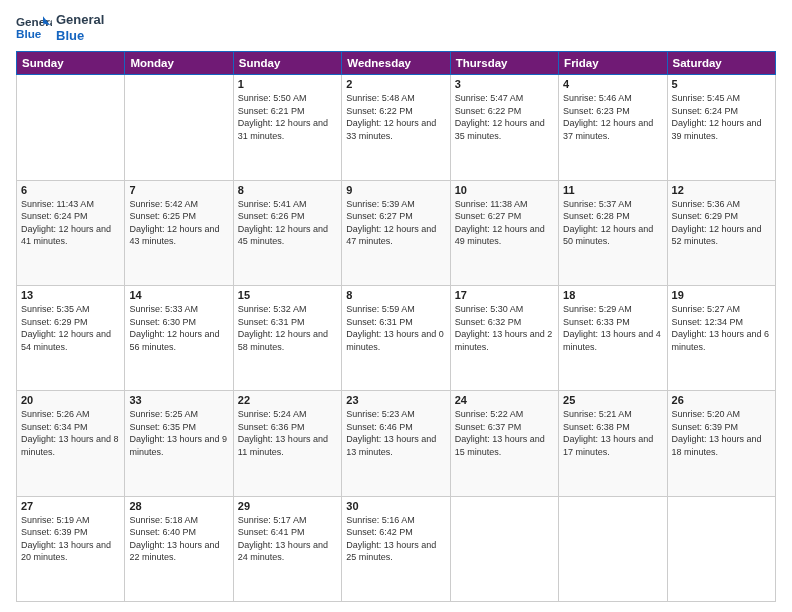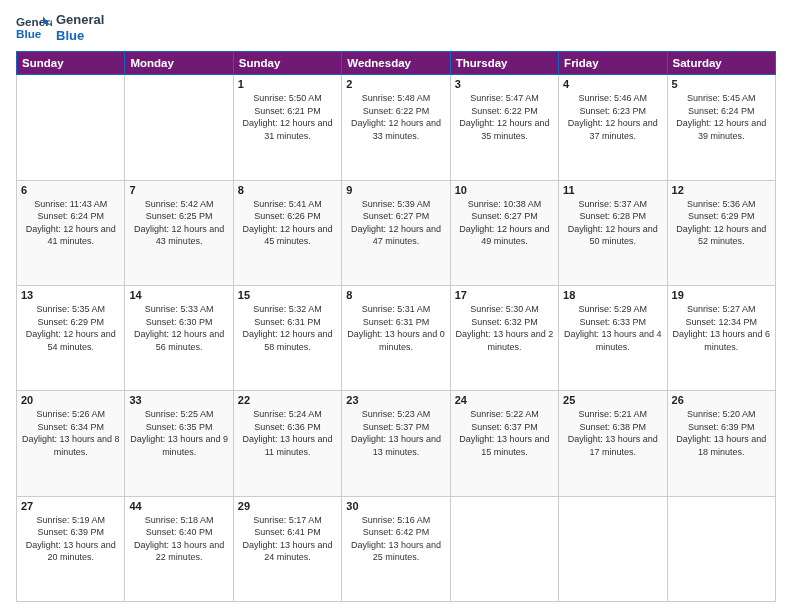--- a/index.html
+++ b/index.html
@@ -72,21 +72,20 @@
       font-size: 11px;
       font-weight: bold;
       color: #222;
       margin-bottom: 2px;
       display: block;
     }
     .day-info {
       font-size: 9px;
       color: #333;
       line-height: 1.4;
-      text-align: center;
     }
     .empty-cell {
       background: #f9f9f9;
     }
     tr:nth-child(even) td {
       background: #f9f9f9;
     }
     tr:nth-child(odd) td {
       background: #fff;
     }
@@ -194,21 +193,21 @@
           </td>
           <td>
             <span class="day-num">9</span>
             <div class="day-info">Sunrise: 5:39 AM
 Sunset: 6:27 PM
 Daylight: 12 hours
 and 47 minutes.</div>
           </td>
           <td>
             <span class="day-num">10</span>
-            <div class="day-info">Sunrise: 10:38 AM
+            <div class="day-info">Sunrise: 11:38 AM
 Sunset: 6:27 PM
 Daylight: 12 hours
 and 49 minutes.</div>
           </td>
           <td>
             <span class="day-num">11</span>
             <div class="day-info">Sunrise: 5:37 AM
 Sunset: 6:28 PM
 Daylight: 12 hours
 and 50 minutes.</div>
@@ -238,21 +237,21 @@
           </td>
           <td>
             <span class="day-num">15</span>
             <div class="day-info">Sunrise: 5:32 AM
 Sunset: 6:31 PM
 Daylight: 12 hours
 and 58 minutes.</div>
           </td>
           <td>
             <span class="day-num">8</span>
-            <div class="day-info">Sunrise: 5:31 AM
+            <div class="day-info">Sunrise: 5:59 AM
 Sunset: 6:31 PM
 Daylight: 13 hours
 and 0 minutes.</div>
           </td>
           <td>
             <span class="day-num">17</span>
             <div class="day-info">Sunrise: 5:30 AM
 Sunset: 6:32 PM
 Daylight: 13 hours
 and 2 minutes.</div>
@@ -290,21 +289,21 @@
           <td>
             <span class="day-num">22</span>
             <div class="day-info">Sunrise: 5:24 AM
 Sunset: 6:36 PM
 Daylight: 13 hours
 and 11 minutes.</div>
           </td>
           <td>
             <span class="day-num">23</span>
             <div class="day-info">Sunrise: 5:23 AM
-Sunset: 5:37 PM
+Sunset: 6:46 PM
 Daylight: 13 hours
 and 13 minutes.</div>
           </td>
           <td>
             <span class="day-num">24</span>
             <div class="day-info">Sunrise: 5:22 AM
 Sunset: 6:37 PM
 Daylight: 13 hours
 and 15 minutes.</div>
           </td>
@@ -325,21 +324,21 @@
         </tr>
         <tr>
           <td>
             <span class="day-num">27</span>
             <div class="day-info">Sunrise: 5:19 AM
 Sunset: 6:39 PM
 Daylight: 13 hours
 and 20 minutes.</div>
           </td>
           <td>
-            <span class="day-num">44</span>
+            <span class="day-num">28</span>
             <div class="day-info">Sunrise: 5:18 AM
 Sunset: 6:40 PM
 Daylight: 13 hours
 and 22 minutes.</div>
           </td>
           <td>
             <span class="day-num">29</span>
             <div class="day-info">Sunrise: 5:17 AM
 Sunset: 6:41 PM
 Daylight: 13 hours

